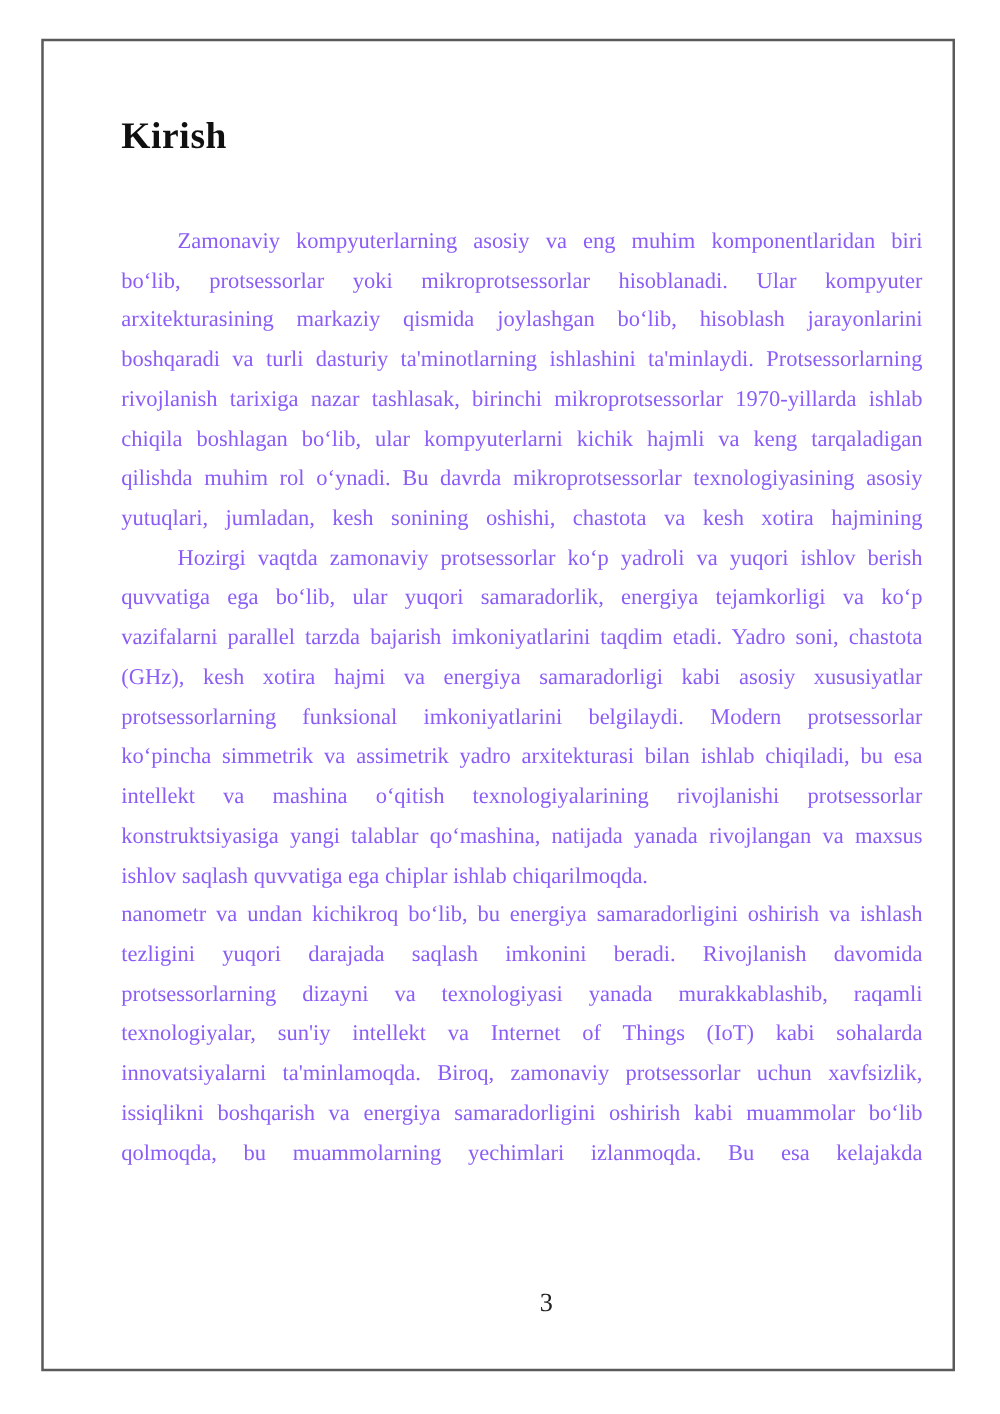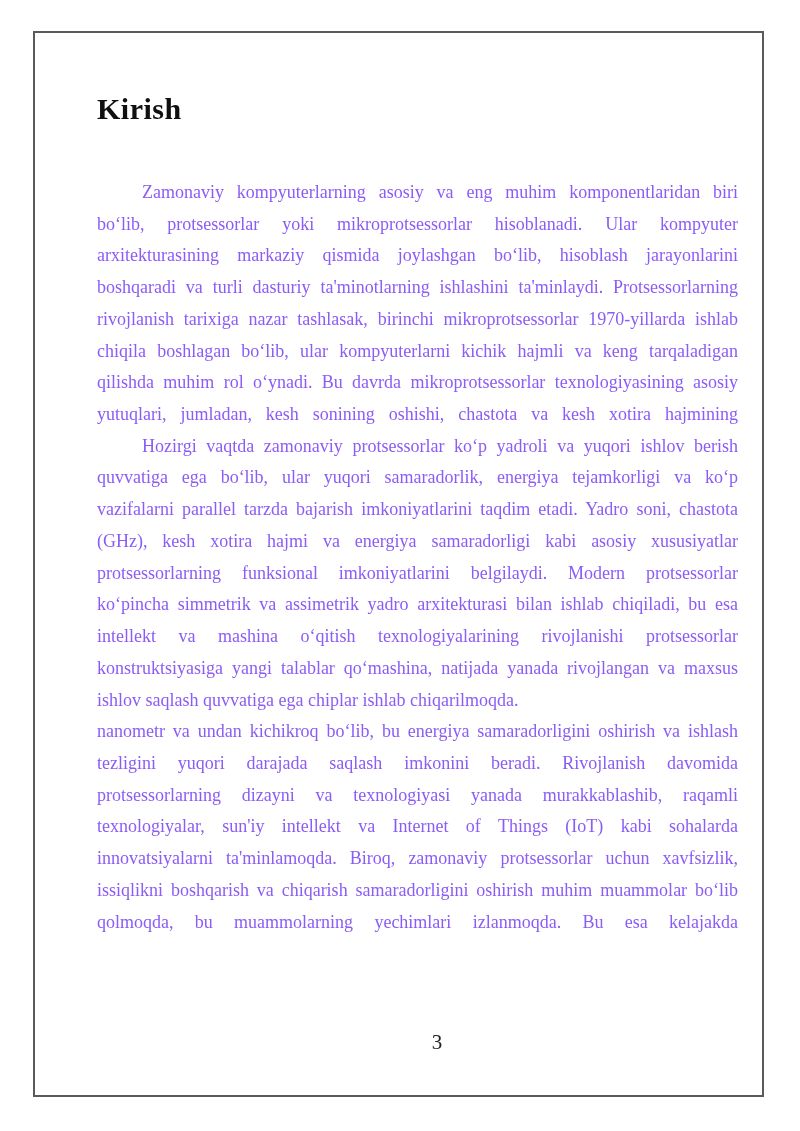--- a/index.html
+++ b/index.html
@@ -101,18 +101,18 @@
       <div class="line">intellekt va mashina o‘qitish texnologiyalarining rivojlanishi protsessorlar</div>
       <div class="line">konstruktsiyasiga yangi talablar qo‘mashina, natijada yanada rivojlangan va maxsus</div>
       <div class="line lastleft">ishlov saqlash quvvatiga ega chiplar ishlab chiqarilmoqda.</div>
     </div>
     <div class="paragraph">
       <div class="line">nanometr va undan kichikroq bo‘lib, bu energiya samaradorligini oshirish va ishlash</div>
       <div class="line">tezligini yuqori darajada saqlash imkonini beradi. Rivojlanish davomida</div>
       <div class="line">protsessorlarning dizayni va texnologiyasi yanada murakkablashib, raqamli</div>
       <div class="line">texnologiyalar, sun'iy intellekt va Internet of Things (IoT) kabi sohalarda</div>
       <div class="line">innovatsiyalarni ta'minlamoqda. Biroq, zamonaviy protsessorlar uchun xavfsizlik,</div>
-      <div class="line">issiqlikni boshqarish va chiqarish samaradorligini oshirish muhim muammolar bo‘lib</div>
+      <div class="line">issiqlikni boshqarish va energiya samaradorligini oshirish kabi muammolar bo‘lib</div>
       <div class="line">qolmoqda, bu muammolarning yechimlari izlanmoqda. Bu esa kelajakda</div>
     </div>
   </div>
 
 <div class="page-number">3</div>
 
 </body></html>

